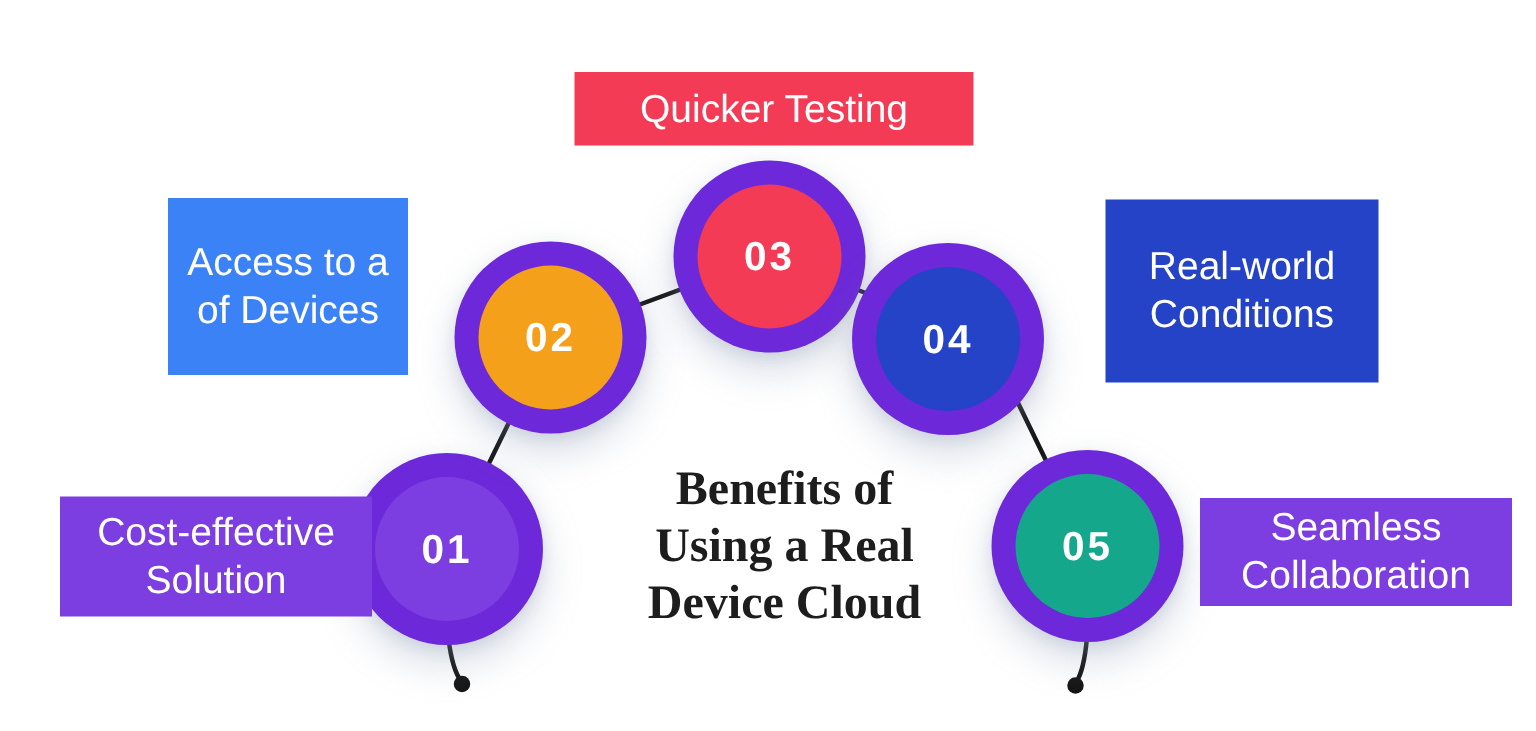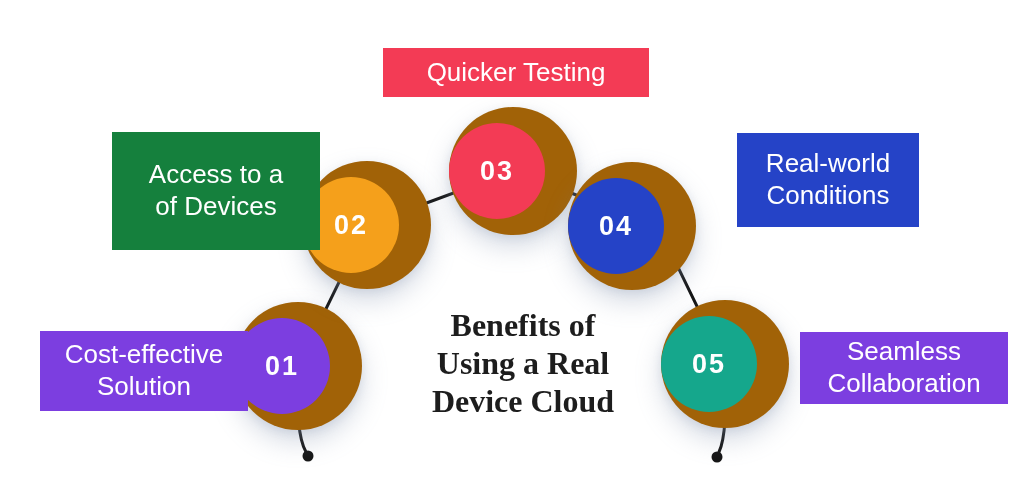--- a/index.html
+++ b/index.html
@@ -15,23 +15,23 @@
     position: absolute;
     left: 0; top: 0;
     width: 1024px; height: 487px;
     z-index: 1;
   }
   .connectors path { fill: none; stroke-width: 3; stroke-linecap: round; }
   .node {
     position: absolute;
     width: 128px; height: 128px;
     border-radius: 50%;
-    background: #a16207;
+    background: #6d28d9;
     box-shadow: 0 12px 26px rgba(128, 143, 170, 0.32), 0 3px 9px rgba(128, 143, 170, 0.18);
-    display: flex; align-items: center; 
+    display: flex; align-items: center; justify-content: center;
     z-index: 2;
   }
   .disc {
     width: 96px; height: 96px;
     border-radius: 50%;
     display: flex; align-items: center; justify-content: center;
   }
   .num {
     color: #ffffff;
     font-size: 27px;
@@ -103,26 +103,26 @@
   <div class="node" style="left:661px; top:300px;">
     <div class="disc" style="background: rgb(21, 167, 140);">
       <span class="num">05</span>
     </div>
   </div>
 
   <div class="label-box" style="left: 383px; top: 48px; width: 266px; height: 49px; background: rgb(243, 59, 85);">
     <span class="label-line">Quicker Testing</span>
   </div>
 
-  <div class="label-box" style="left: 112px; top: 132px; width: 208px; height: 118px; background: #15803d;">
+  <div class="label-box" style="left: 112px; top: 132px; width: 160px; height: 118px; background: #3b82f6;">
     <span class="label-line">Access to a</span>
     <span class="label-line">of Devices</span>
   </div>
 
-  <div class="label-box" style="left: 737px; top: 133px; width: 182px; height: 94px; background: rgb(37, 67, 199);">
+  <div class="label-box" style="left: 737px; top: 133px; width: 182px; height: 122px; background: rgb(37, 67, 199);">
     <span class="label-line">Real-world</span>
     <span class="label-line">Conditions</span>
   </div>
 
   <div class="label-box" style="left: 17px; top: 331px; width: 208px; height: 80px; background: rgb(124, 62, 224); margin-left: 23px;">
     <span class="label-line">Cost-effective</span>
     <span class="label-line">Solution</span>
   </div>
 
   <div class="label-box" style="left: 800px; top: 332px; width: 208px; height: 72px; background: rgb(124, 62, 224);">

